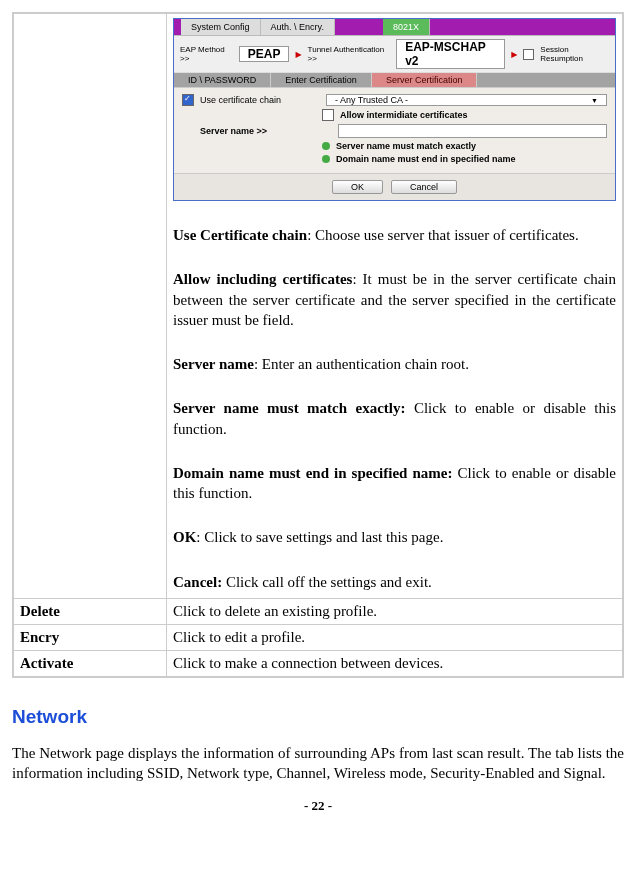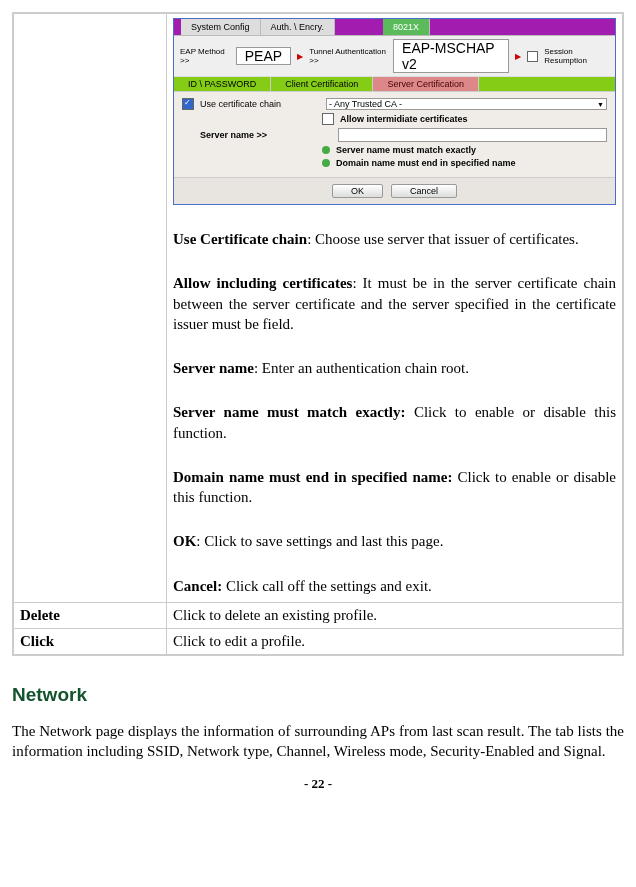--- a/index.html
+++ b/index.html
@@ -58,36 +58,37 @@
       border-bottom: 1px solid #ddd;
       background: #efefef;
     }
     .method-row .label {
       font-size: 8px;
     }
     .method-row .dropdown {
       background: #fff;
       border: 1px solid #999;
       padding: 0 8px;
-      font-size: 14px;
+      font-size: 12px;
+      font-weight: bold;
     }
     .method-row .red-arrow {
       color: #c00;
       font-size: 8px;
     }
     .method-row .checkbox {
       width: 9px;
       height: 9px;
       border: 1px solid #666;
       background: #fff;
       flex-shrink: 0;
     }
     .sub-tab-bar {
       display: flex;
-      background: #84cc16;
+      background: #a3a3a3;
       border-bottom: 1px solid #ccc;
     }
     .sub-tab {
       padding: 2px 14px;
       font-size: 9px;
       border-right: 1px solid #ccc;
     }
     .sub-tab.active {
       background: #d88;
       color: #400;
@@ -120,21 +121,21 @@
     }
     .form-row .cb.empty {
       background: #fff;
     }
     .form-row .fld-label {
       font-size: 9px;
     }
     .form-row .dd {
       background: #fff;
       border: 1px solid #999;
-      padding: 0 2px;
+      padding: 0 8px;
       font-size: 9px;
       flex: 1;
       display: flex;
       justify-content: space-between;
       align-items: center;
     }
     .form-row .dd .arrow {
       font-size: 7px;
     }
     .form-row.indented {
@@ -166,21 +167,21 @@
     .desc-para {
       margin: 24px 0;
       text-align: justify;
       font-size: 15px;
       line-height: 1.35;
     }
     .desc-para b {
       font-weight: bold;
     }
     h2.network-heading {
-      color: #14532d;
+      color: #1d4ed8;
       font-family: Arial, sans-serif;
       font-size: 19px;
       font-weight: bold;
       margin-top: 28px;
       margin-bottom: 6px;
     }
     .network-text {
       font-size: 15px;
       text-align: justify;
       line-height: 1.35;
@@ -211,21 +212,21 @@
           <span class="dropdown">PEAP</span>
           <span class="red-arrow">▶</span>
           <span class="label">Tunnel Authentication &gt;&gt;</span>
           <span class="dropdown">EAP-MSCHAP v2</span>
           <span class="red-arrow">▶</span>
           <span class="checkbox"></span>
           <span class="label">Session Resumption</span>
         </div>
         <div class="sub-tab-bar">
           <div class="sub-tab">ID \ PASSWORD</div>
-          <div class="sub-tab">Client Certification</div>
+          <div class="sub-tab">Enter Certification</div>
           <div class="sub-tab active">Server Certification</div>
         </div>
         <div class="form-area">
           <div class="form-row">
             <span class="cb checked"></span>
             <span class="fld-label" style="width:120px">Use certificate chain</span>
             <span class="dd">
               <span>- Any Trusted CA -</span>
               <span class="arrow">▼</span>
             </span>
@@ -260,22 +261,26 @@
       <p class="desc-para"><b>Domain name must end in specified name:</b><span> Click to enable or disable this function.</span></p>
       <p class="desc-para"><b>OK</b><span>: Click to save settings and last this page.</span></p>
       <p class="desc-para" style="margin-bottom:2px"><b>Cancel:</b><span> Click call off the settings and exit.</span></p>
     </td>
   </tr>
   <tr>
     <td class="left-col">Delete</td>
     <td>Click to delete an existing profile.</td>
   </tr>
   <tr>
-    <td class="left-col">Click</td>
+    <td class="left-col">Encry</td>
     <td>Click to edit a profile.</td>
+  </tr>
+  <tr>
+    <td class="left-col">Activate</td>
+    <td>Click to make a connection between devices.</td>
   </tr>
 </tbody>
   </table>
 
 <h2 class="network-heading">Network</h2>
 <p class="network-text">The Network page displays the information of surrounding APs from last scan result. The tab lists the information including SSID, Network type, Channel, Wireless mode, Security-Enabled and Signal.</p>
 
 <div class="page-number">- 22 -</div>
 
 </body></html>

